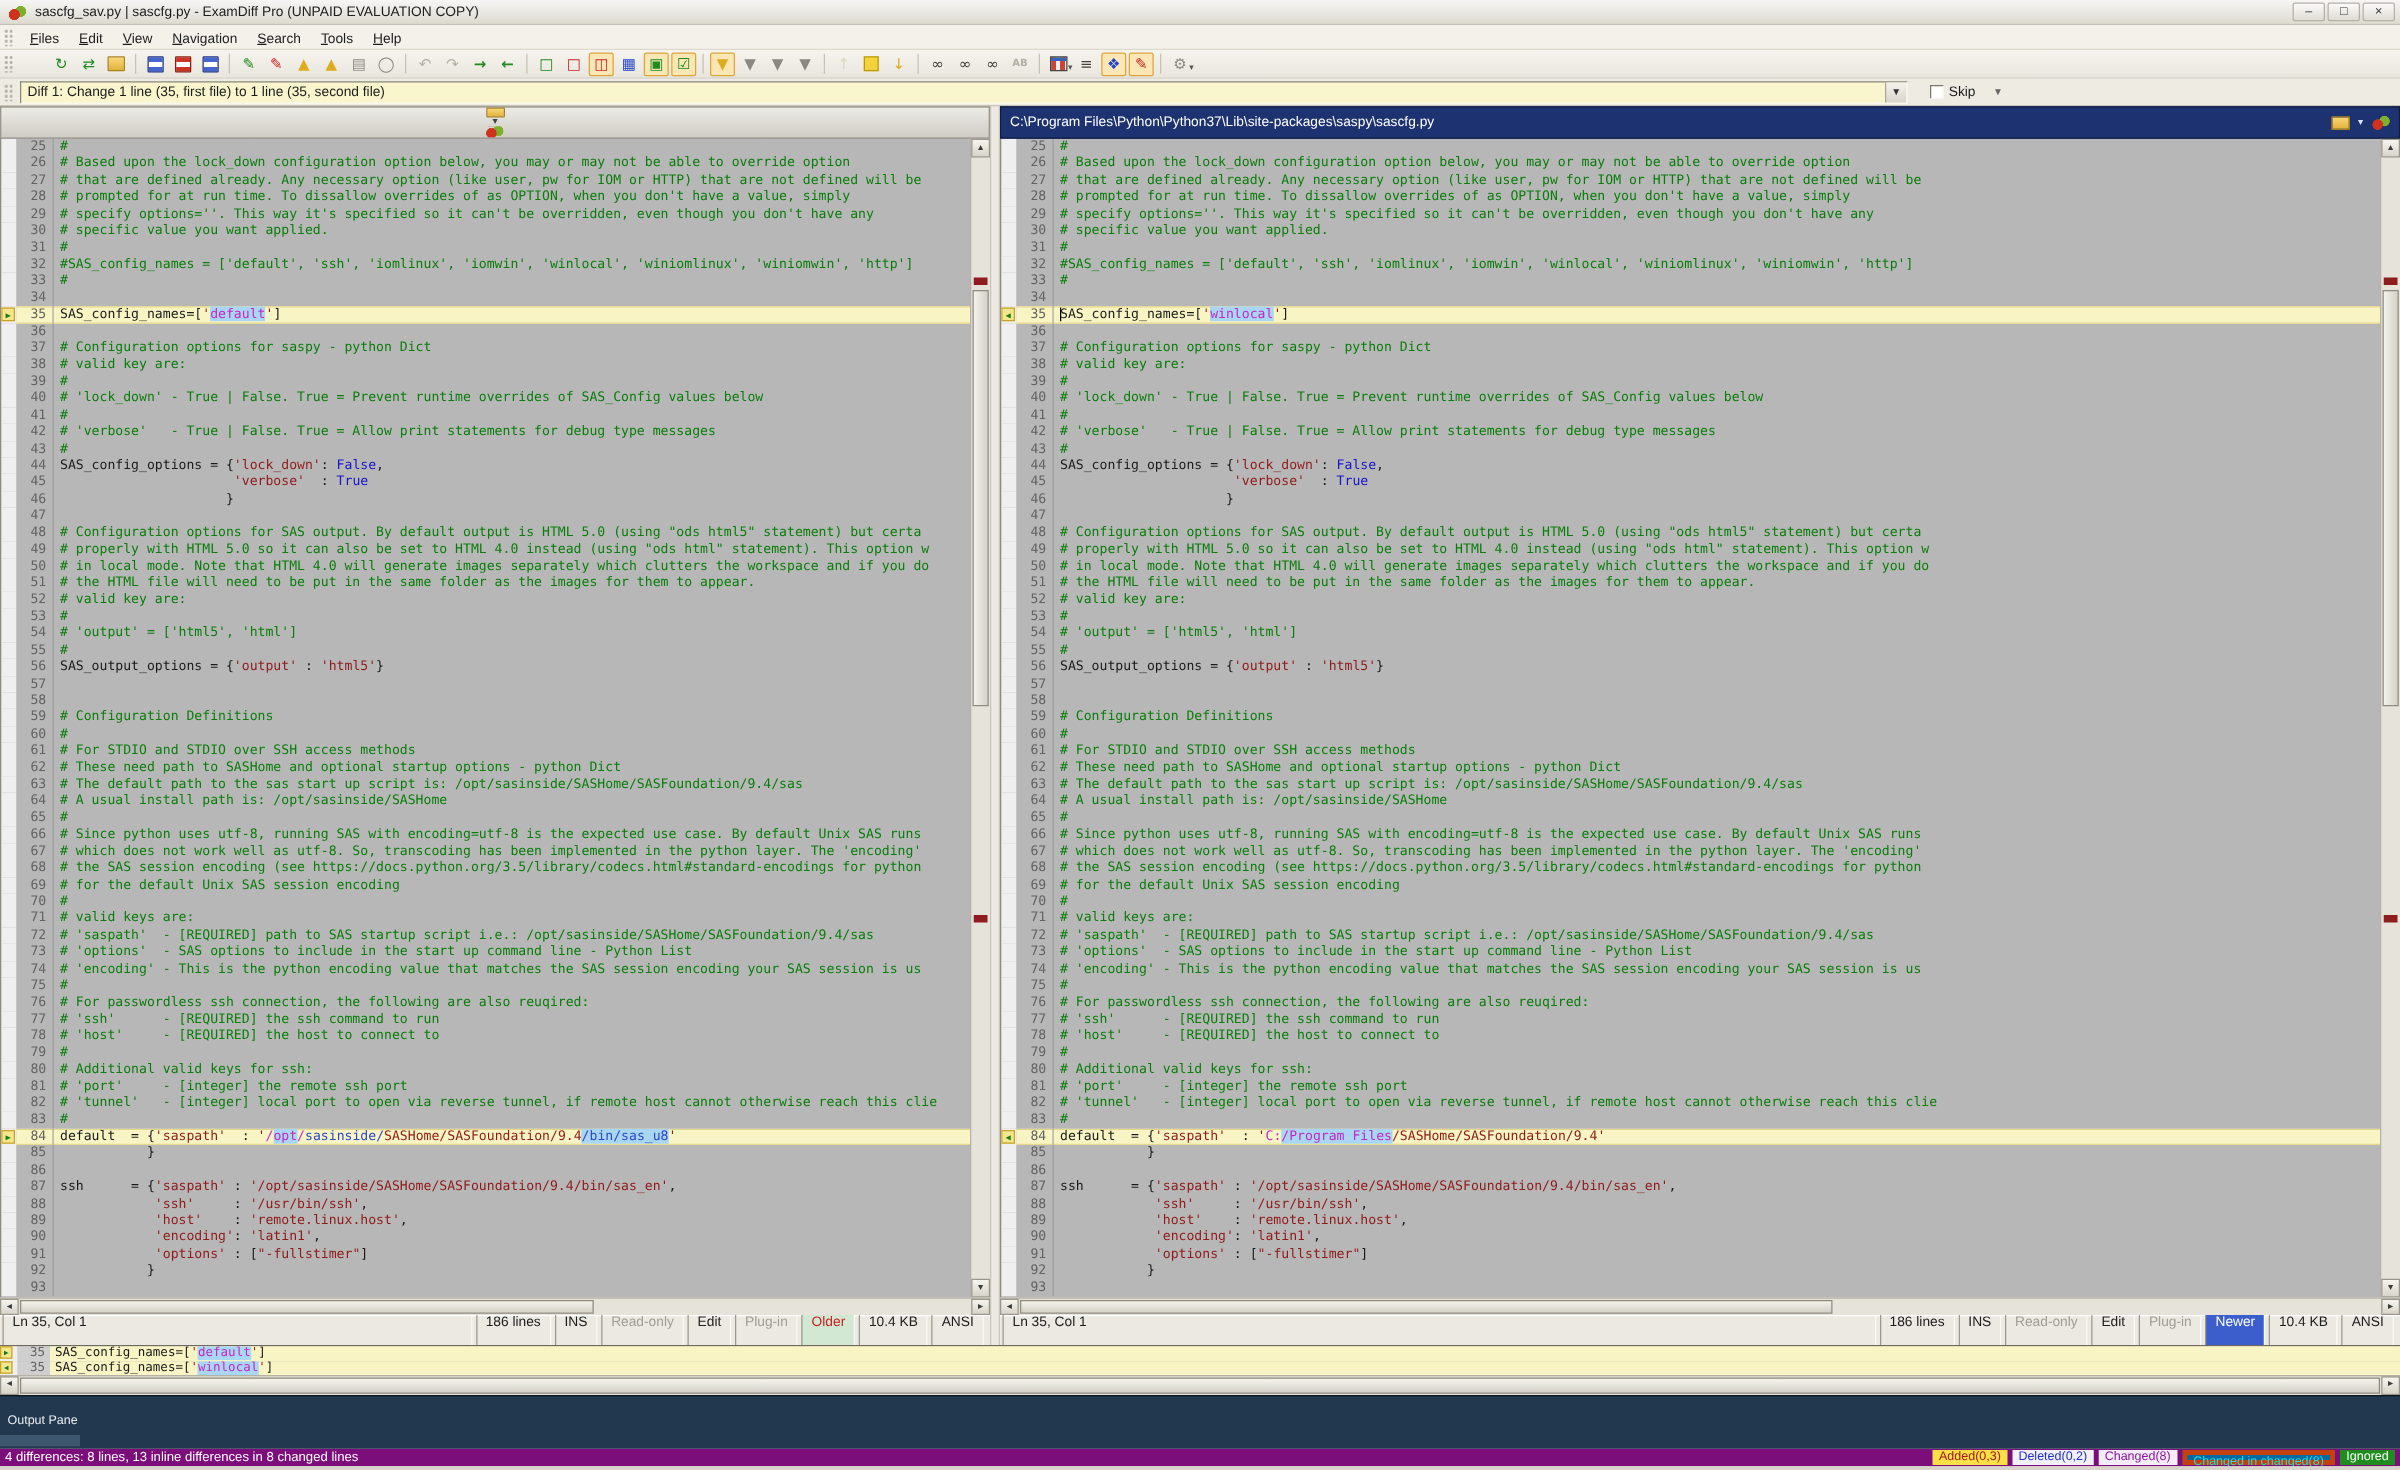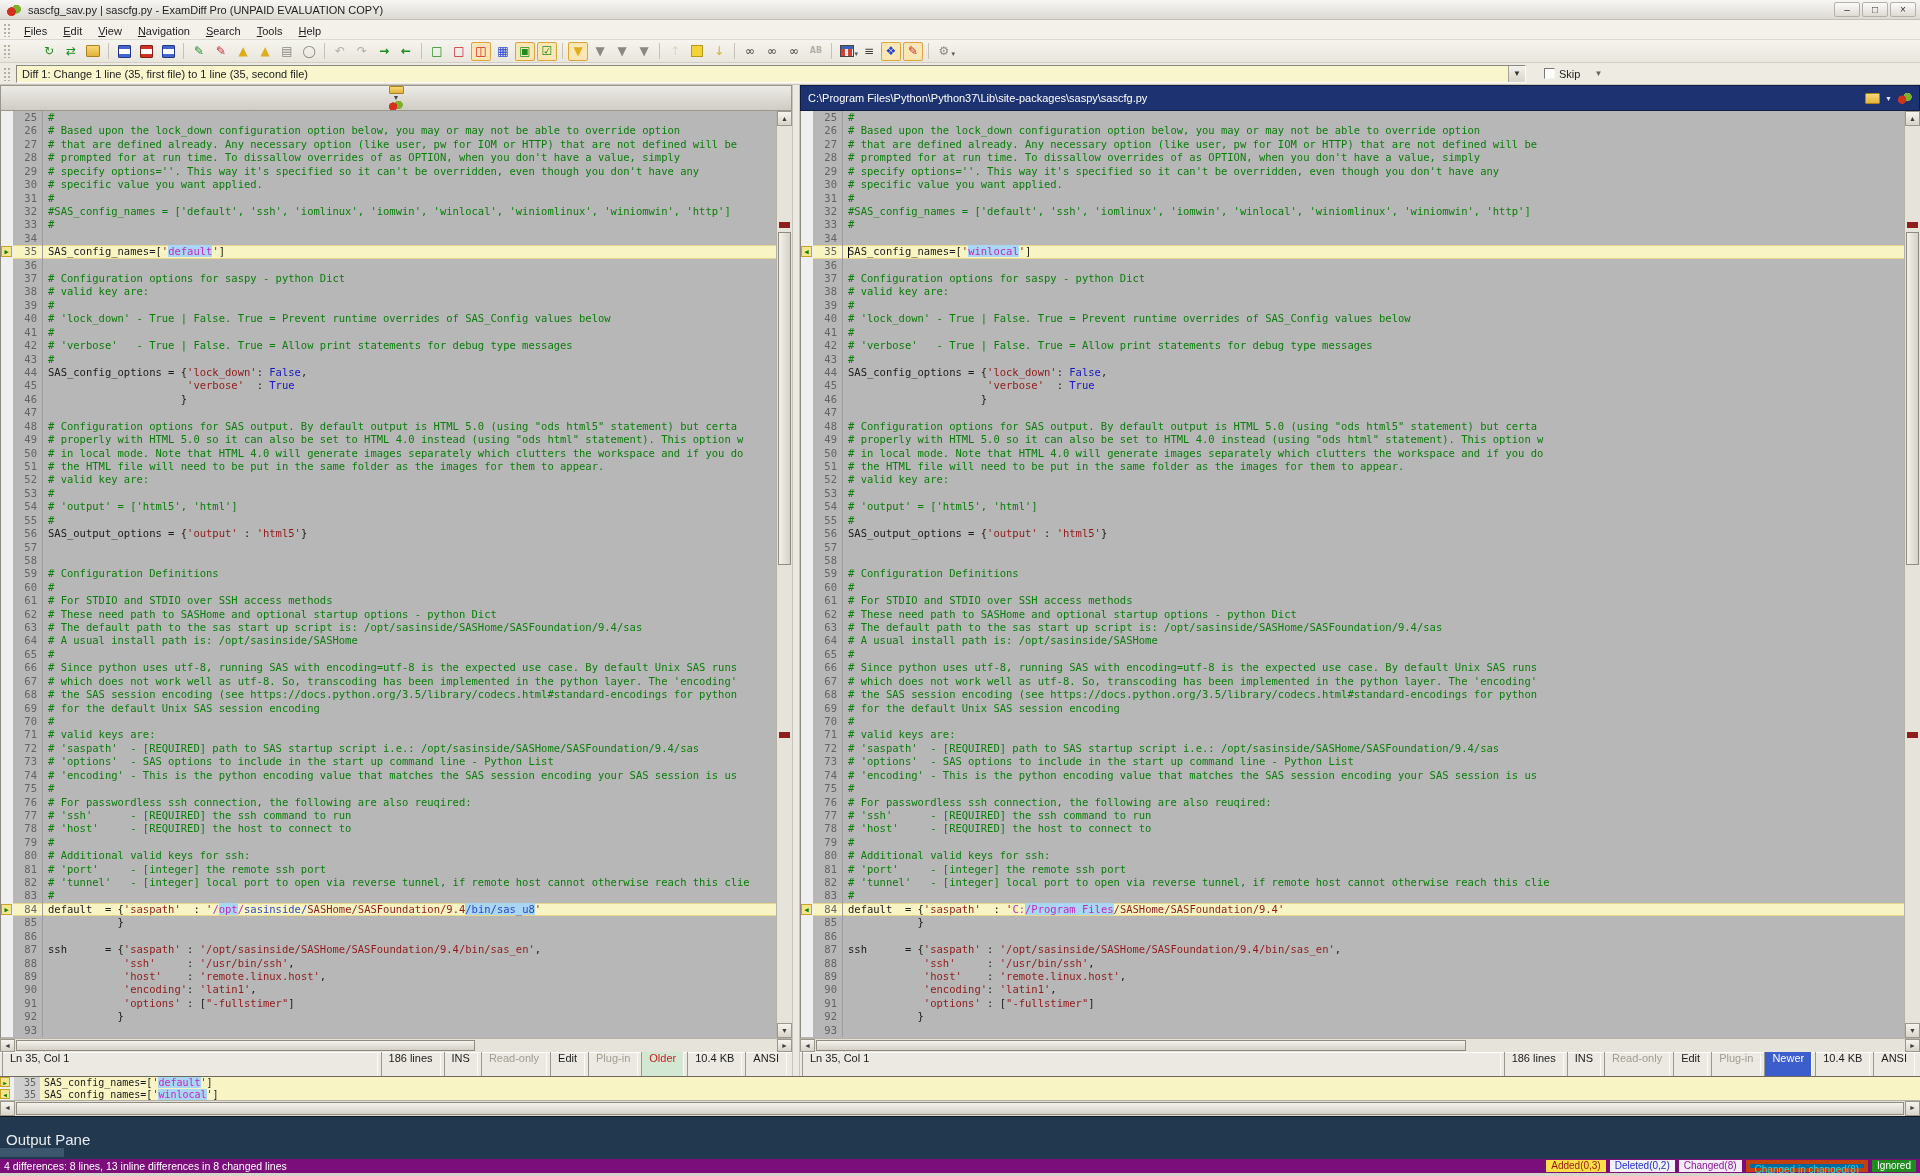--- a/index.html
+++ b/index.html
@@ -130,21 +130,21 @@
   .dl-row .mka { top:0; width:10px; height:10px; line-height:9px; font-size:6px; }
   .dl-row .ln { width:26px; flex:none; text-align:right; padding-right:4px; color:#636363; background:#cfcfcf; }
   .dl-row .code { flex:1; white-space:pre; overflow:hidden; padding-left:4px; background:#f8f4c4; }
 
   .hscroll2 { height:16px; flex:none; background:#e2dfd6; position:relative; border-top:1px solid #b5b1a7; }
   .h2thumb { position:absolute; top:1px; bottom:1px; left:16px; right:16px;
     background:linear-gradient(#f4f2ec,#d5d1c8); border:1px solid #8f8b81; }
 
   
   .output { height:43px; flex:none; background:#22384e; position:relative; border-top:1px solid #0c141c; }
-  .output-label { position:absolute; left:6px; top:14px; color:#e8edf2; font-size:15px; }
+  .output-label { position:absolute; left:6px; top:14px; color:#e8edf2; font-size:10px; }
   .output-tab { position:absolute; left:0; bottom:2px; width:64px; height:9px; background:#3c566e; }
 
   
   .bottombar { height:14px; flex:none; background:#7c0e7c; display:flex; align-items:center; padding:0 4px;justify-content:space-between; }
   .summary { color:#fff; font-size:10.5px; flex:1; white-space:nowrap; }
   .badge { font-size:10px; padding:0 5px; margin-left:4px; height:12px; line-height:12px; white-space:nowrap; }
   .b-added { background:#fde047; color:#a01818; }
   .b-deleted { background:#f2f0fa; color:#2030c8; }
   .b-changed { background:#f4ecf8; color:#8c14a0; }
   .b-changed-in { background:#0369a1; color:#28d8d8; border:4px solid #c2410c; }

